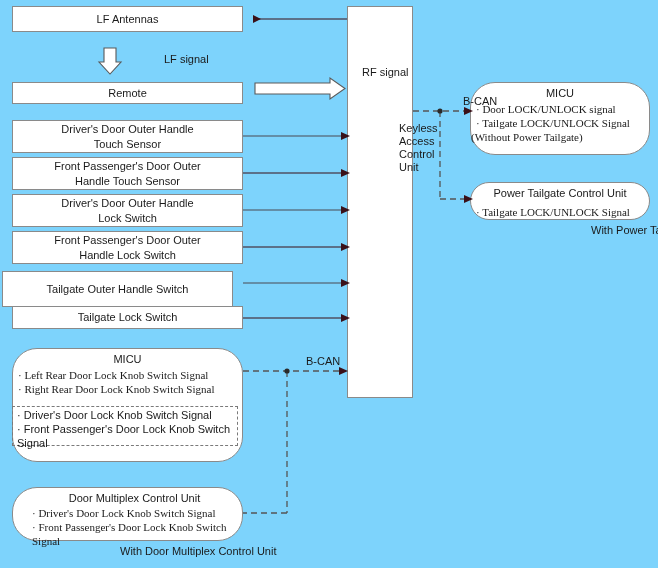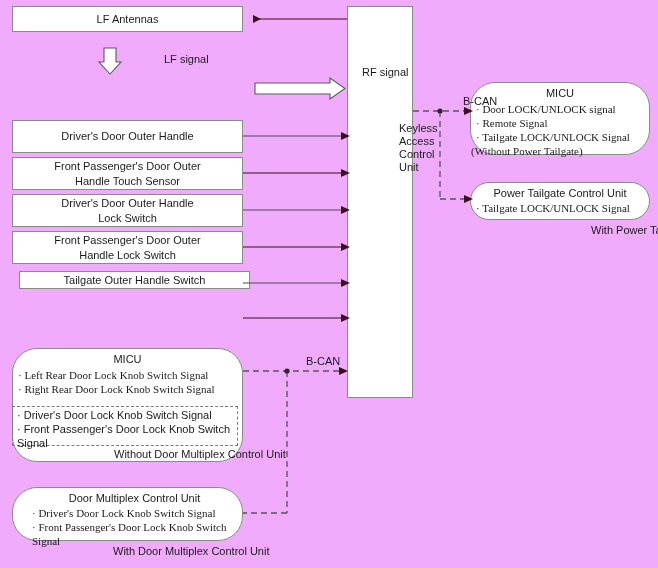--- a/index.html
+++ b/index.html
@@ -4,21 +4,21 @@
 <style>
   html, body {
     margin: 0;
     padding: 0;
     background: #ffffff;
   }
   #diagram {
     position: relative;
     width: 658px;
     height: 568px;
-    background: #f0abfc;
+    background: #7dd3fc;
     font-family: "Liberation Sans", sans-serif;
     color: #1a1a1a;
     overflow: hidden;
   }
   .box {
     position: absolute;
     box-sizing: border-box;
     border: 1px solid #8a8a8a;
     background: #ffffff;
     display: flex;
@@ -87,88 +87,93 @@
 </style>
 </head>
 <body>
 
 <div id="diagram">
 
   <div class="box" style="left:12px; top:6px; width:231px; height:26px;">
     <div class="title">LF Antennas</div>
   </div>
 
+  <div class="box" style="left:12px; top:82px; width:231px; height:22px;">
+    <div class="title">Remote</div>
+  </div>
 
   <div class="box" style="left:12px; top:120px; width:231px; height:33px;">
     <div class="title">Driver's Door Outer Handle</div>
+    <div class="title">Touch Sensor</div>
   </div>
 
   <div class="box" style="left:12px; top:157px; width:231px; height:33px;">
     <div class="title">Front Passenger's Door Outer</div>
     <div class="title">Handle Touch Sensor</div>
   </div>
 
   <div class="box" style="left:12px; top:194px; width:231px; height:33px;">
     <div class="title">Driver's Door Outer Handle</div>
     <div class="title">Lock Switch</div>
   </div>
 
   <div class="box" style="left:12px; top:231px; width:231px; height:33px;">
     <div class="title">Front Passenger's Door Outer</div>
     <div class="title">Handle Lock Switch</div>
   </div>
 
-  <div class="box" style="left:19px; top:271px; width:231px; height:18px;">
+  <div class="box" style="left:2px; top:271px; width:231px; height:36px;">
     <div class="title">Tailgate Outer Handle Switch</div>
   </div>
 
+  <div class="box" style="left:12px; top:306px; width:231px; height:23px;">
+    <div class="title">Tailgate Lock Switch</div>
+  </div>
 
   <div class="box box-left-text" style="left:12px; top:348px; width:231px; height:114px; justify-content:flex-start; padding-top:3px;">
     <div class="title">MICU</div>
     <div class="list" style="margin-top:2px;">
       <div>· Left Rear Door Lock Knob Switch Signal</div>
       <div>· Right Rear Door Lock Knob Switch Signal</div>
     </div>
   </div>
 
   <div class="dashbox" style="left:12px; top:406px; width:226px; height:40px;">
     <div>· Driver's Door Lock Knob Switch Signal</div>
     <div class="wrapline">· Front Passenger's Door Lock Knob Switch Signal</div>
   </div>
 
-  <div class="caption" style="left:70px; top:448px;">Without Door Multiplex Control Unit</div>
 
   <div class="box box-left-text" style="left:12px; top:487px; width:231px; height:54px; justify-content:flex-start; padding-top:3px;padding-left:14px;">
     <div class="title">Door Multiplex Control Unit</div>
     <div class="list" style="margin-top:1px;">
       <div>· Driver's Door Lock Knob Switch Signal</div>
       <div class="wrapline">· Front Passenger's Door Lock Knob Switch Signal</div>
     </div>
   </div>
 
-  <div class="caption" style="left:69px; top:545px;text-align:right;">With Door Multiplex Control Unit</div>
+  <div class="caption" style="left:76px; top:545px;text-align:right;">With Door Multiplex Control Unit</div>
 
   <div class="box" style="left:347px; top:6px; width:66px; height:392px; justify-content:flex-start; align-items:flex-start;">
   </div>
   <div class="kacu-label" style="left:355px; top:122px; width:60px;">Keyless
 Access
 Control
 Unit</div>
 
   <div class="box box-left-text" style="left:470px; top:82px; width:180px; height:73px; justify-content:flex-start; padding-top:3px;">
     <div class="title">MICU</div>
     <div class="list" style="margin-top:2px;">
       <div>· Door LOCK/UNLOCK signal</div>
-      <div>· Remote Signal</div>
       <div>· Tailgate LOCK/UNLOCK Signal</div>
       <div style="margin-left:-5px;">(Without Power Tailgate)</div>
     </div>
   </div>
 
-  <div class="box box-left-text" style="left:470px; top:182px; width:180px; height:38px; justify-content:flex-start; padding-top:3px;">
+  <div class="box box-left-text" style="left:470px; top:182px; width:180px; height:38px; justify-content:space-between; padding-top:3px;">
     <div class="title">Power Tailgate Control Unit</div>
     <div class="list" style="margin-top:1px;">
       <div>· Tailgate LOCK/UNLOCK Signal</div>
     </div>
   </div>
 
   <div class="caption" style="left:547px; top:224px;">With Power Tailgate</div>
 
   <div class="caption" style="left:120px; top:53px;">LF signal</div>
   <div class="caption" style="left:270px; top:66px;padding-left:48px;">RF signal</div>

